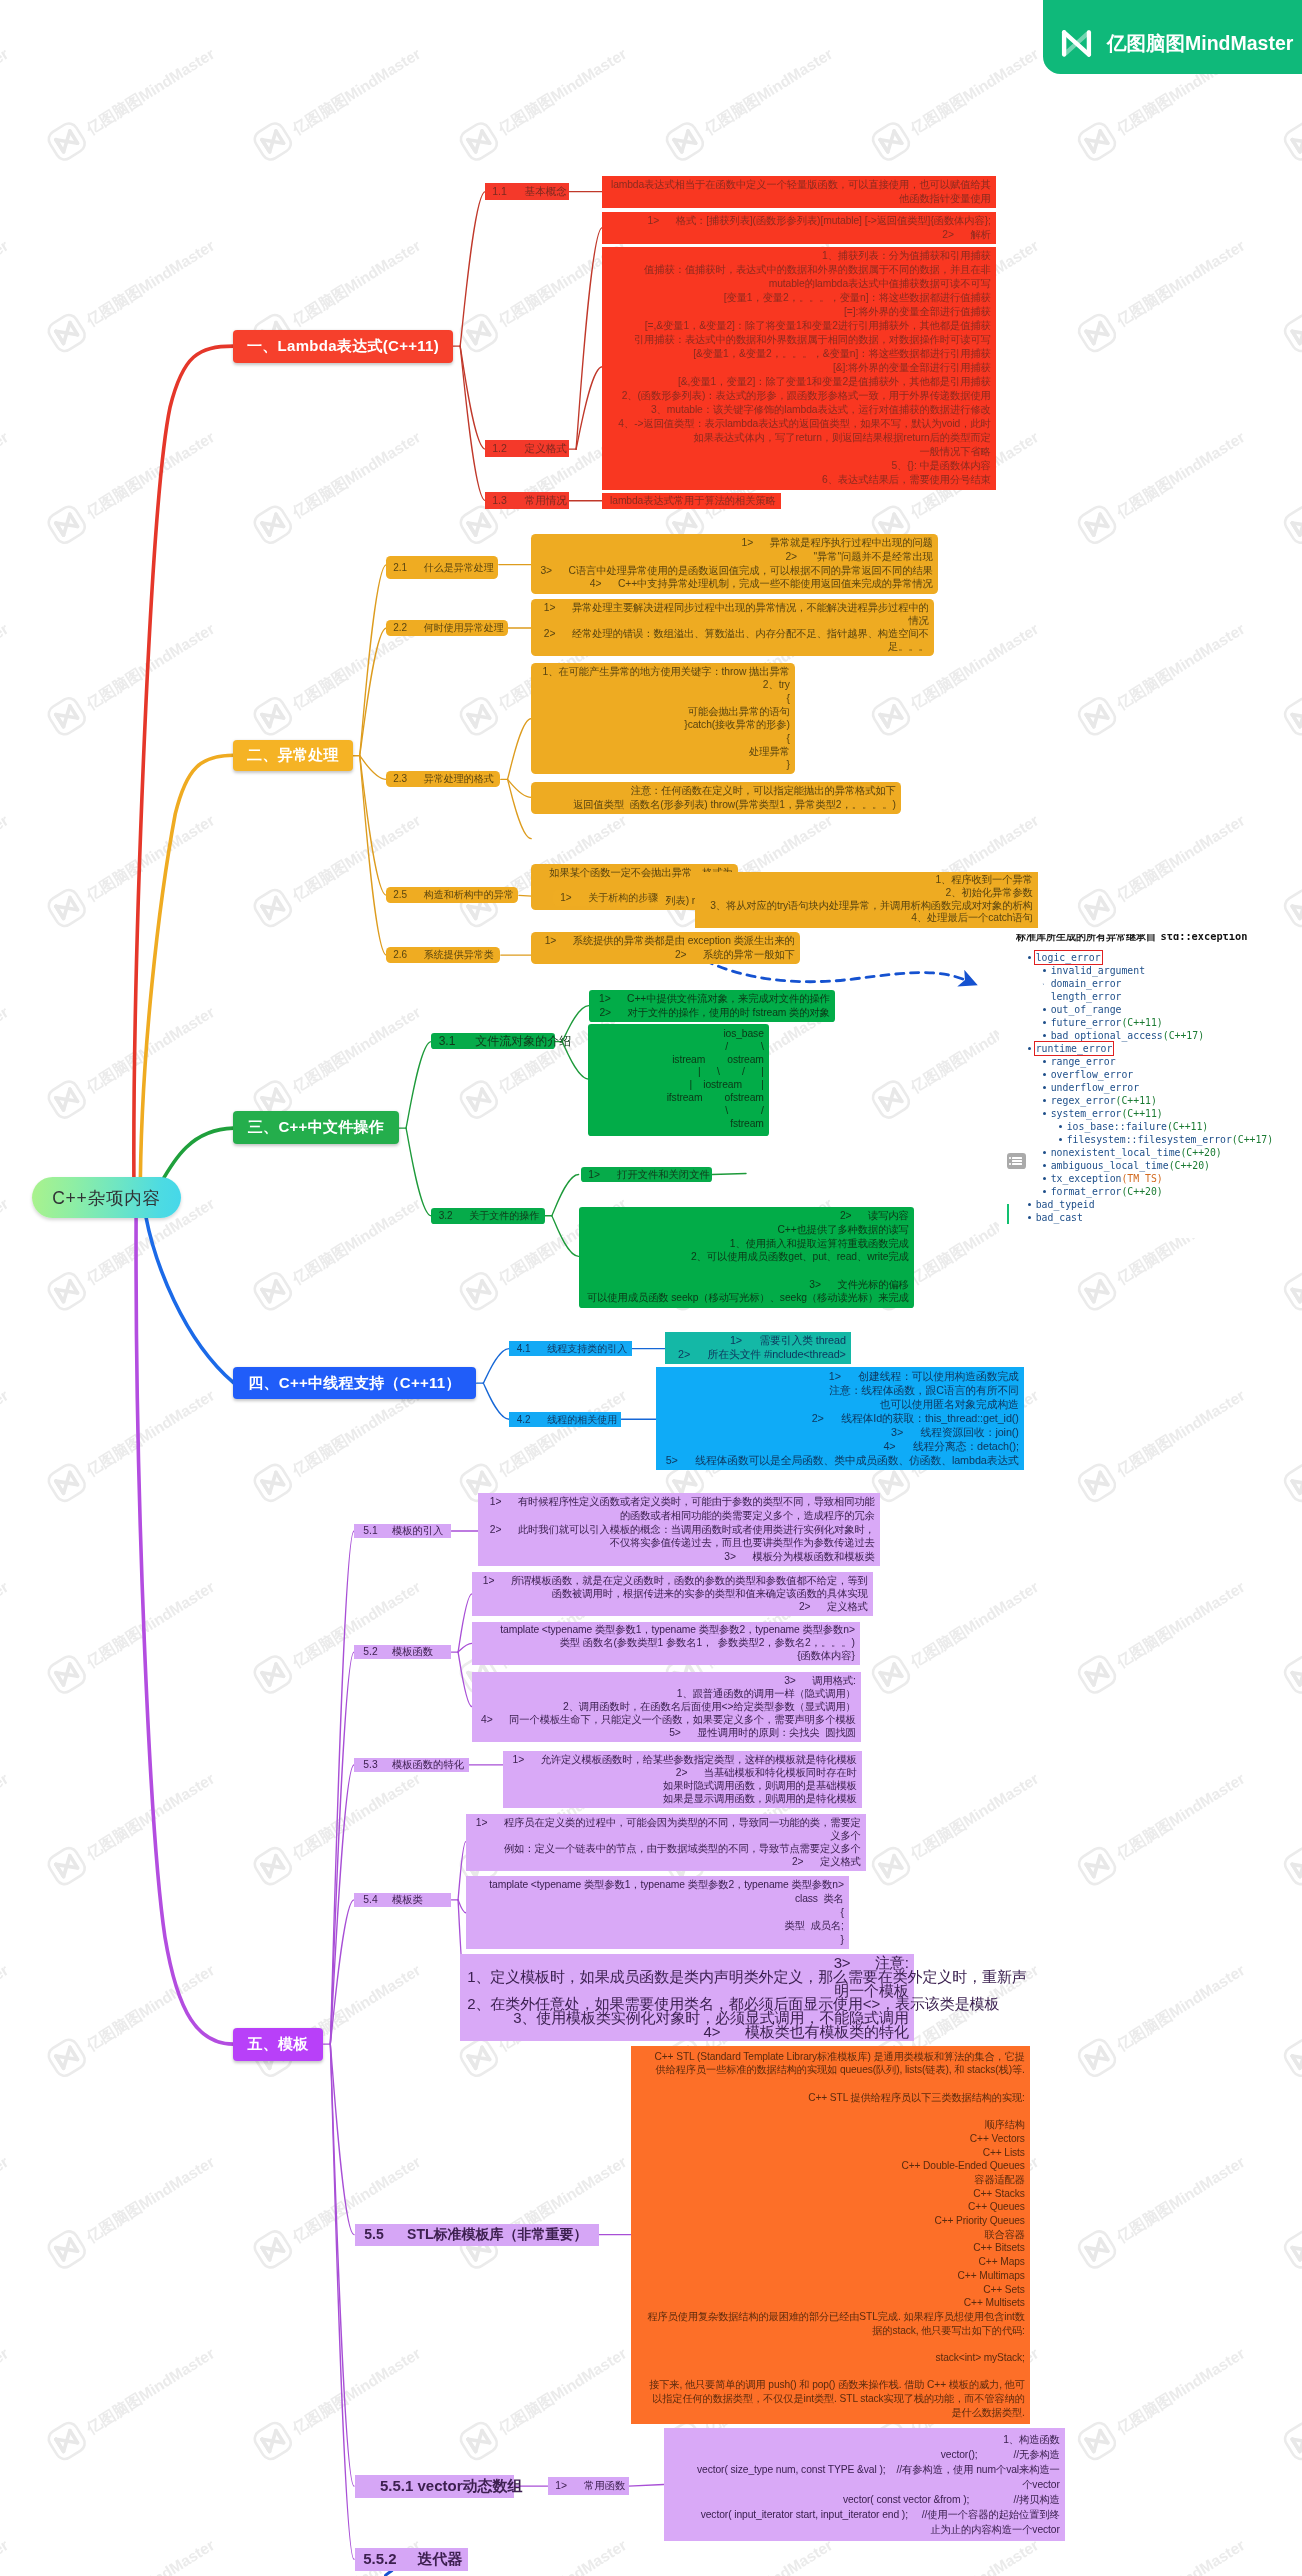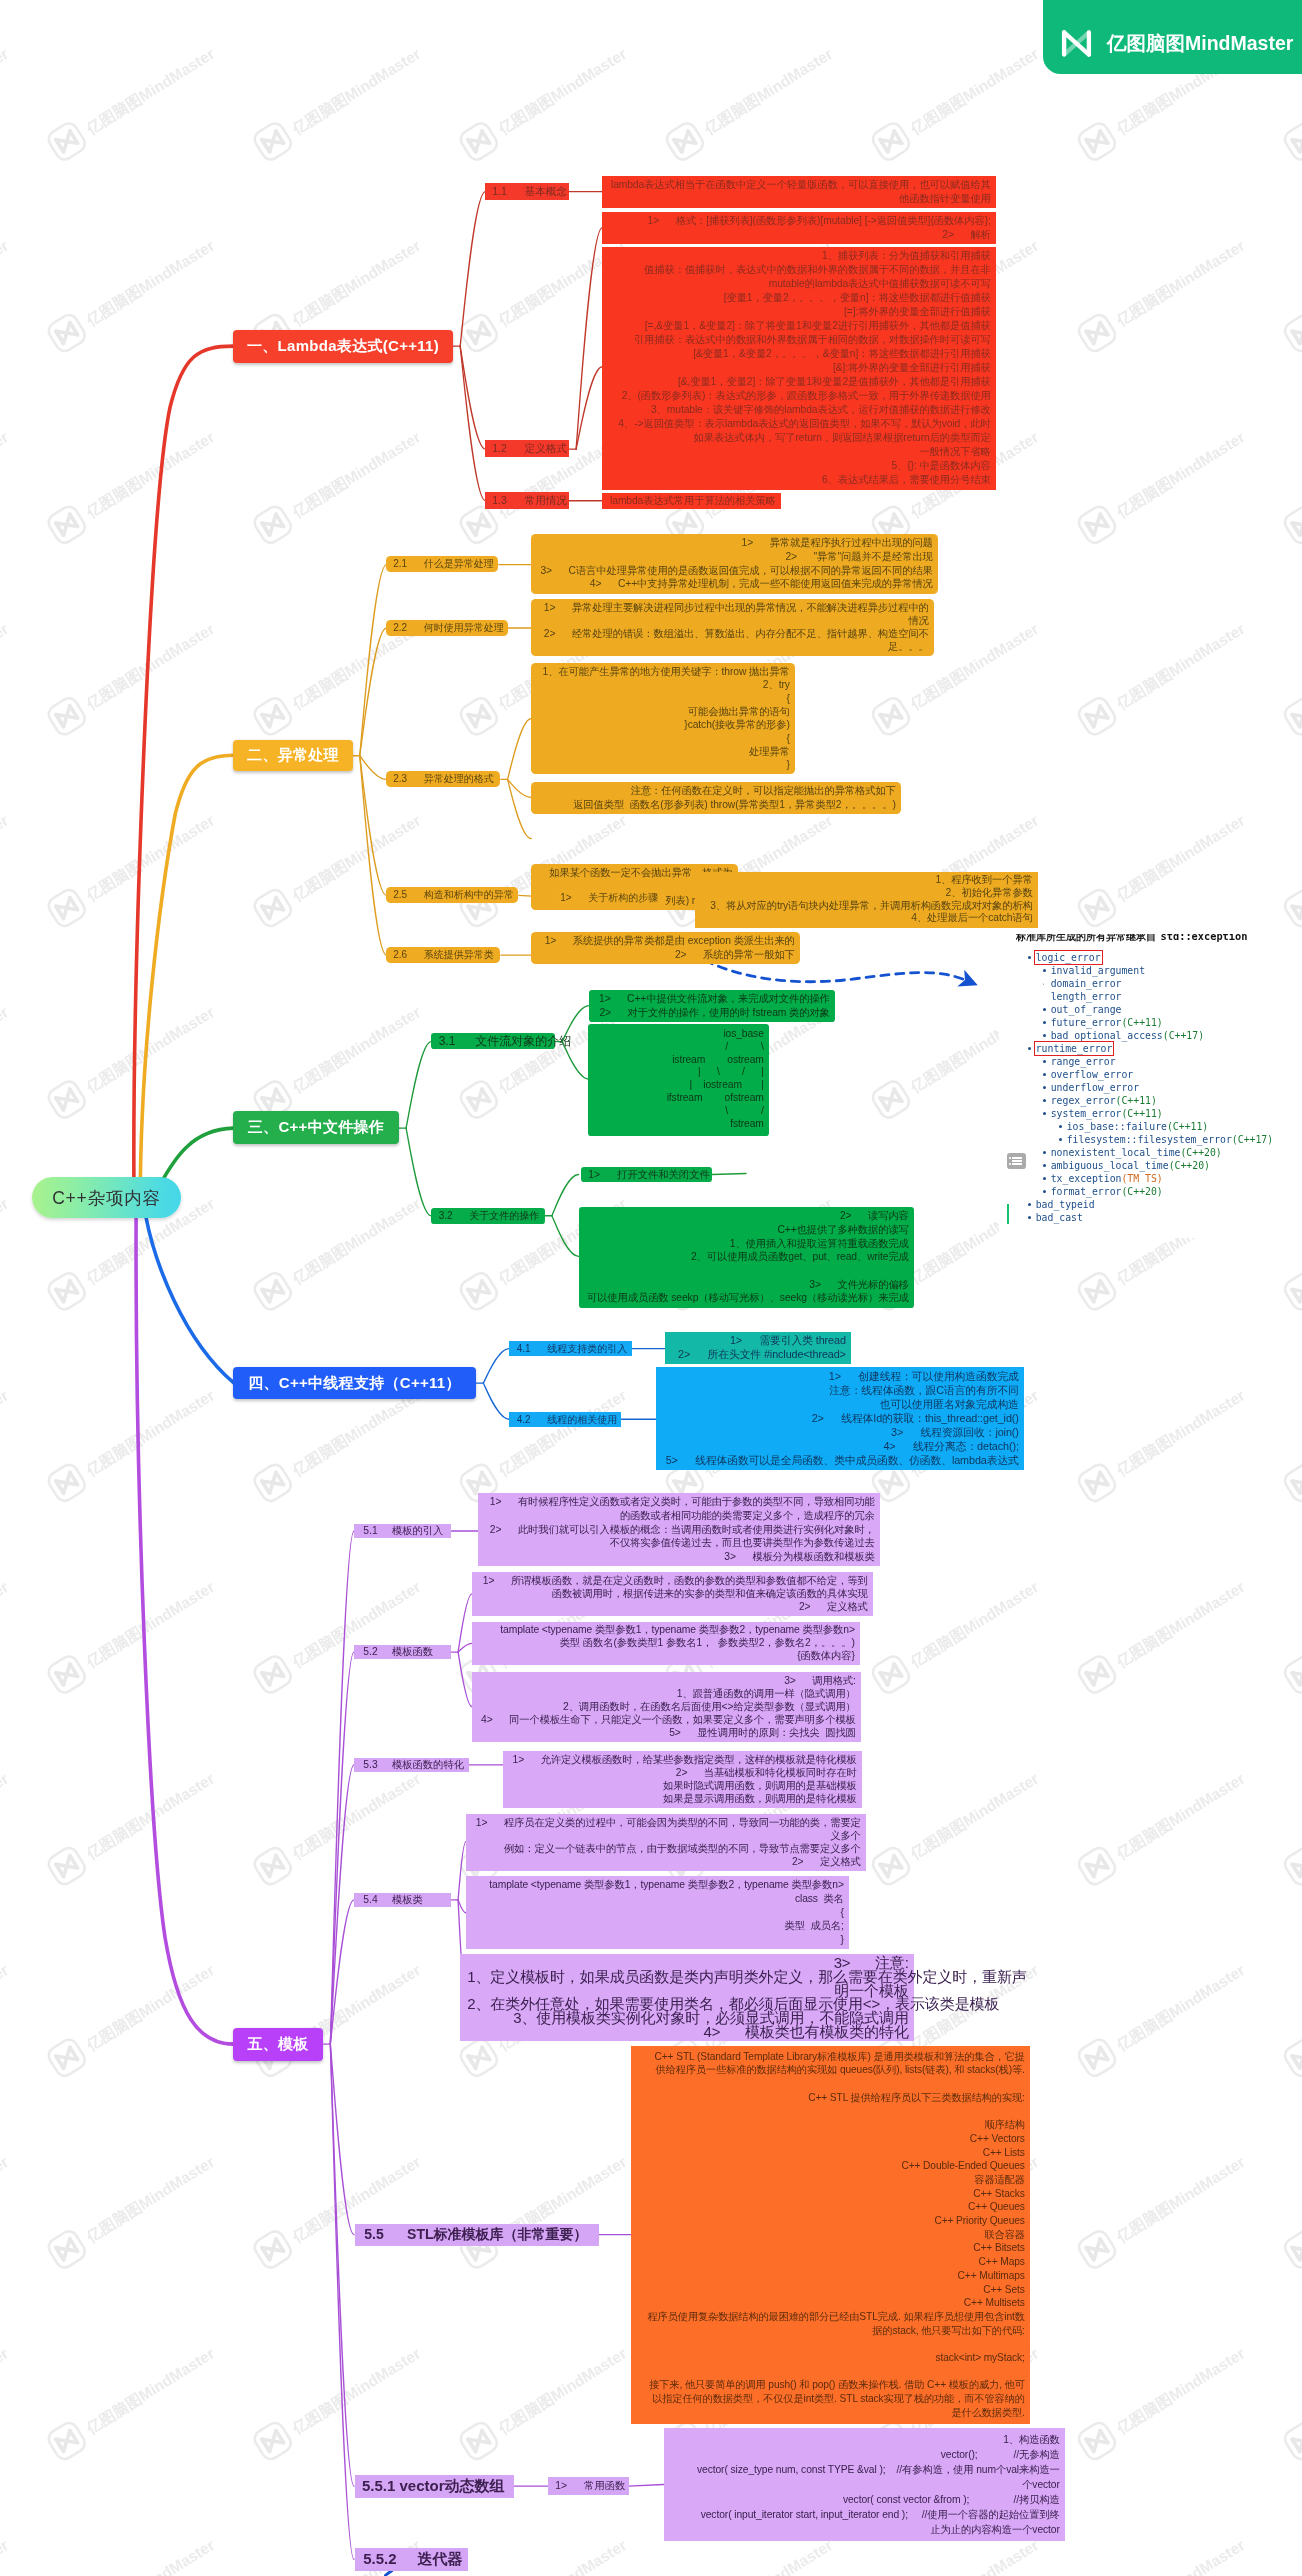--- a/index.html
+++ b/index.html
@@ -369,21 +369,21 @@
                 一般情况下省略
   5、{}: 中是函数体内容
   6、表达式结果后，需要使用分号结束</div>
 <div class="node st" style="left:485px;top:492px;width:84px;height:17px;background:#f4392a;border-radius:0px;padding-left:7.2px;color:#7c2a20;font-size:10.6px;">
       <span>1.3      常用情况</span>
     </div>
 <div class="node lf" style="left:602px;top:493px;width:179px;background:#f93721;border-radius:0px;padding:1px 5.2px 1.5px 7.2px;color:#8a2b1f;font-size:10.3px;line-height:13.7px;letter-spacing:-0.1px;">lambda表达式常用于算法的相关策略</div>
 <div class="node mt" style="left:233px;top:740px;width:120px;height:31px;background:#f5b325">
       <span style="font-size:15px">二、异常处理</span>
     </div>
-<div class="node st" style="left:386px;top:556px;width:112px;height:16px;background:#efac22;border-radius:4.6px;padding-left:7.2px;color:#5a4510;font-size:10px;">
+<div class="node st" style="left:386px;top:556px;width:112px;height:23px;background:#efac22;border-radius:4.6px;padding-left:7.2px;color:#5a4510;font-size:10px;">
       <span>2.1      什么是异常处理</span>
     </div>
 <div class="node lf" style="left:531px;top:534px;width:407px;background:#eeab22;border-radius:4.6px;padding:2.1px 5.2px 2.6px 7.2px;color:#594410;font-size:10.3px;line-height:13.7px;letter-spacing:-0.1px;">1&gt;      异常就是程序执行过程中出现的问题
 2&gt;      "异常"问题并不是经常出现
 3&gt;      C语言中处理异常使用的是函数返回值完成，可以根据不同的异常返回不同的结果
 4&gt;      C++中支持异常处理机制，完成一些不能使用返回值来完成的异常情况</div>
 <div class="node st" style="left:386px;top:620px;width:122px;height:16px;background:#efac22;border-radius:4.6px;padding-left:7.2px;color:#5a4510;font-size:10px;">
       <span>2.2      何时使用异常处理</span>
     </div>
 <div class="node lf" style="left:531px;top:599px;width:403px;background:#eeab22;border-radius:4.6px;padding:2.1px 5.2px 2.6px 12.4px;color:#594410;font-size:10.3px;line-height:13px;letter-spacing:-0.1px;">1&gt;      异常处理主要解决进程同步过程中出现的异常情况，不能解决进程异步过程中的
@@ -541,21 +541,21 @@
 C++ Sets
 C++ Multisets
 程序员使用复杂数据结构的最困难的部分已经由STL完成. 如果程序员想使用包含int数
 据的stack, 他只要写出如下的代码:
 
 stack&lt;int&gt; myStack;
 
 接下来, 他只要简单的调用 push() 和 pop() 函数来操作栈. 借助 C++ 模板的威力, 他可
 以指定任何的数据类型，不仅仅是int类型. STL stack实现了栈的功能，而不管容纳的
 是什么数据类型.</div>
-<div class="node st" style="left:355px;top:2475px;width:159px;height:23px;background:#d6a6f6;border-radius:0px;padding-left:7px;color:#3d2050;font-size:15px;font-weight:700;">
+<div class="node st" style="left:355px;top:2475px;width:159px;height:23px;background:#d6a6f6;border-radius:0px;padding-left:25px;color:#3d2050;font-size:15px;font-weight:700;">
       <span>5.5.1 vector动态数组</span>
     </div>
 <div class="node st" style="left:548px;top:2477px;width:81px;height:17.5px;background:#d6a6f6;border-radius:0px;padding-left:7.2px;color:#3d2050;font-size:10.3px;">
       <span>1&gt;      常用函数</span>
     </div>
 <div class="node lf" style="left:664px;top:2428px;width:401px;background:#d9a9f7;border-radius:0px;padding:3.6px 5.2px 4.6px 7.2px;color:#3b2050;font-size:10.3px;line-height:15px;letter-spacing:-0.1px;">1、构造函数
   vector();             //无参构造
   vector( size_type num, const TYPE &amp;val );    //有参构造，使用 num个val来构造一
 个vector
   vector( const vector &amp;from );                //拷贝构造

